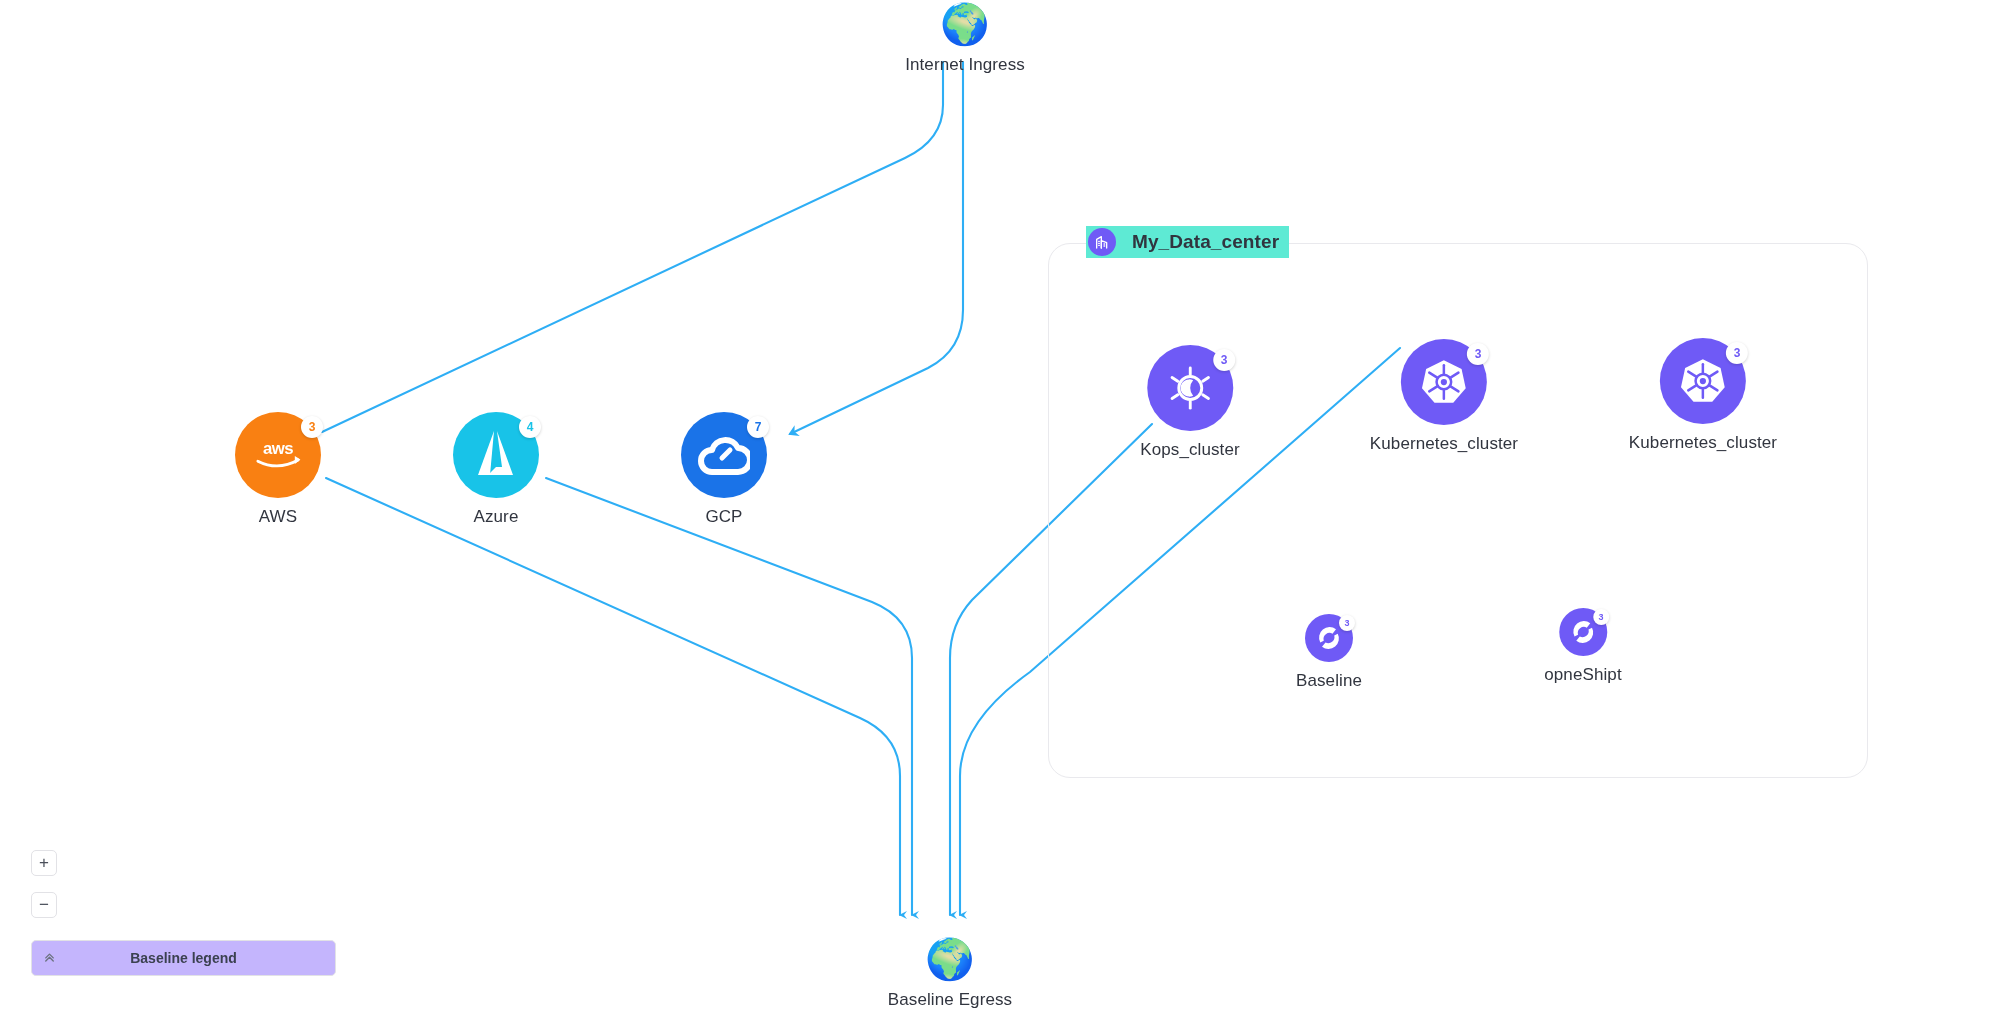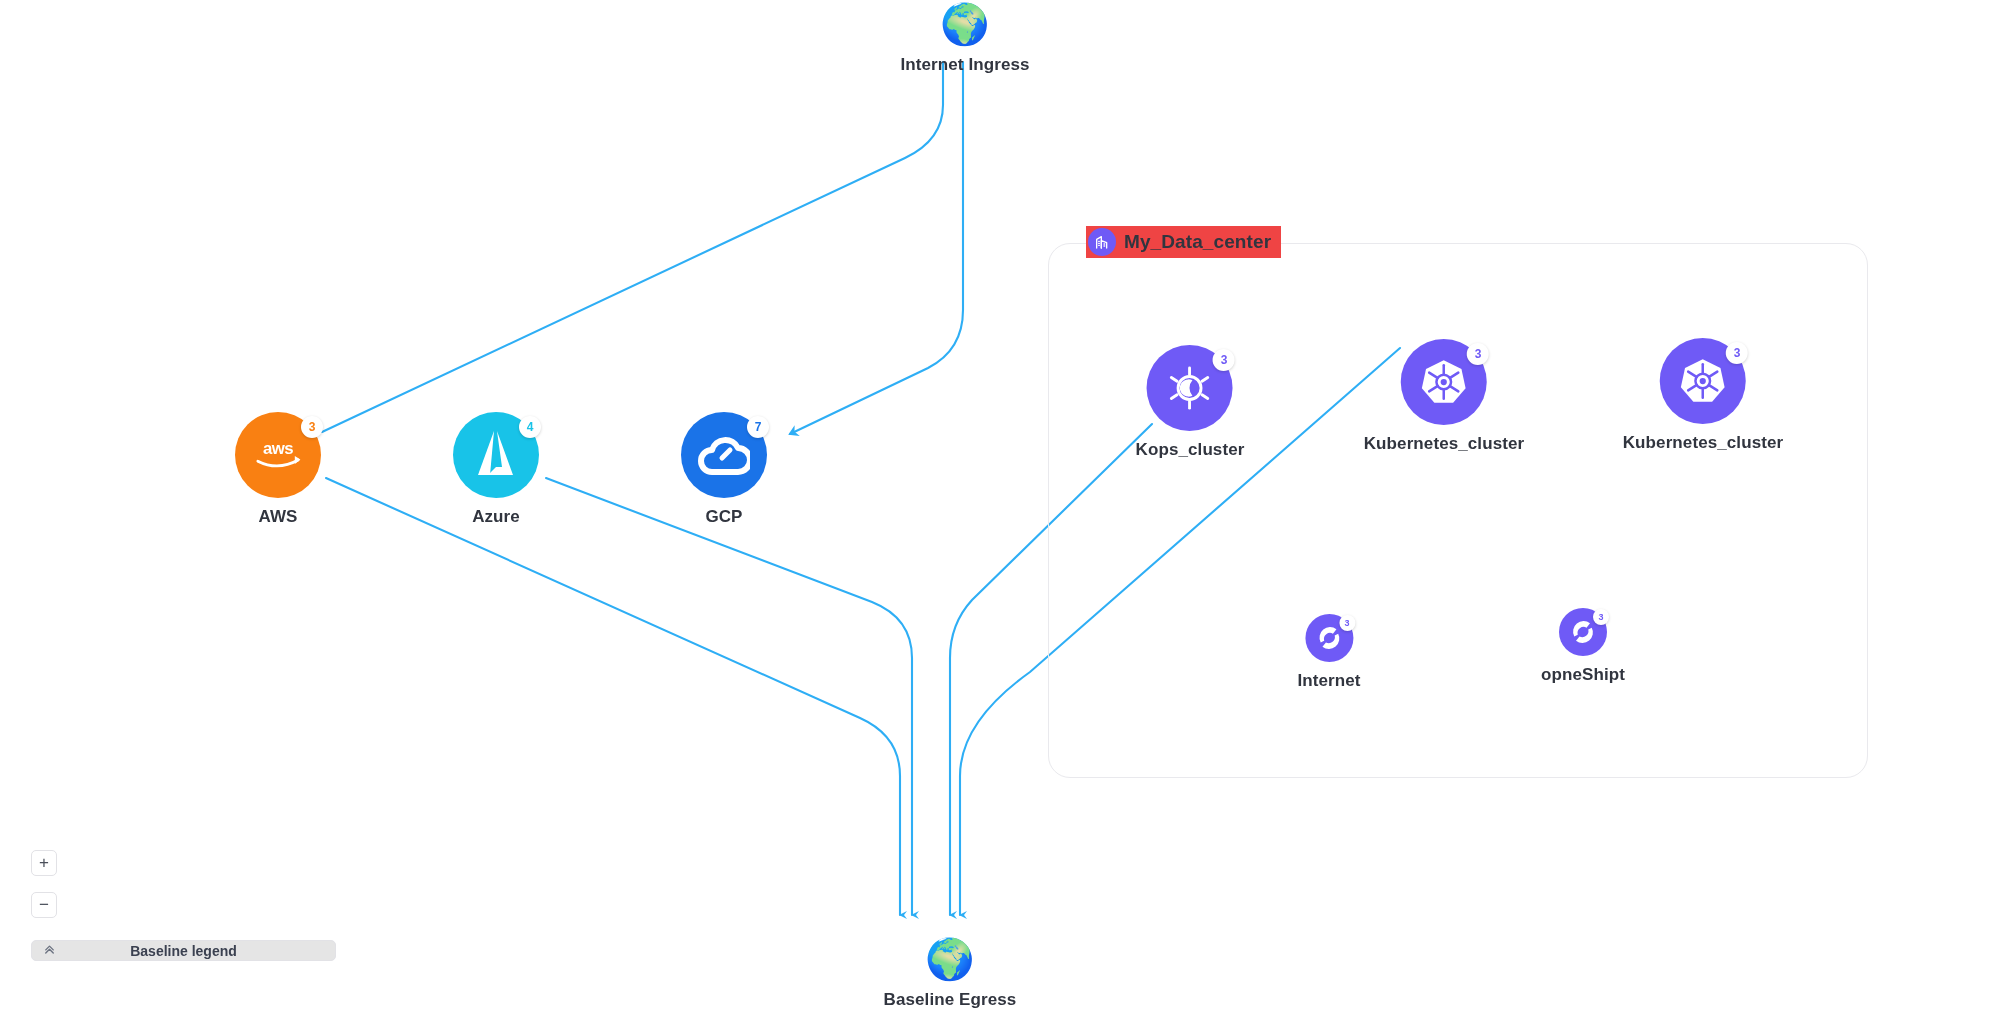--- a/index.html
+++ b/index.html
@@ -38,22 +38,22 @@
     position: absolute;
     border: 1.5px solid #e9e9ed;
     border-radius: 22px;
     background: rgba(255,255,255,0.0);
     box-sizing: border-box;
   }
   .group-header {
     position: absolute;
     display: flex;
     align-items: center;
-    gap: 8px;
-    background: #ef4444;
+    gap: 16px;
+    background: #5eead4;
     padding: 2px 10px 2px 2px;
     white-space: nowrap;
   }
   .group-badge {
     width: 28px;
     height: 28px;
     border-radius: 50%;
     background: #6f5af6;
     display: flex;
     align-items: center;
@@ -97,21 +97,21 @@
     display: flex;
     align-items: center;
     justify-content: center;
     font-weight: 700;
     box-shadow: 0 1px 3px rgba(0,0,0,0.18);
     box-sizing: border-box;
   }
   .node-label {
     margin-top: 9px;
     font-size: 17px;
-    font-weight: 700;
+    font-weight: 400;
     color: #31353f;
     white-space: nowrap;
     letter-spacing: 0.1px;
   }
   .node.plain .node-circle { background: transparent; }
 
   
   .zoom-btn {
     position: absolute;
     width: 26px;
@@ -123,24 +123,24 @@
     align-items: center;
     justify-content: center;
     font-size: 17px;
     color: #4a4f5a;
     box-sizing: border-box;
     cursor: pointer;
     user-select: none;
   }
   .legend-bar {
     position: absolute;
-    height: 21px;
+    height: 36px;
     border: 1px solid #e2e2e6;
     border-radius: 5px;
-    background: #e5e5e5;
+    background: #c4b5fd;
     display: flex;
     align-items: center;
     box-sizing: border-box;
     cursor: pointer;
     user-select: none;
   }
   .legend-chevron {
     width: 34px;
     display: flex;
     align-items: center;
@@ -302,21 +302,21 @@
   </div>
 
   <div class="node" style="left:1329px; top:614px;">
     <div class="node-circle" style="width:48px;height:48px;background:#6f5af6;">
       <svg width="28" height="28" viewBox="0 0 32 32">
         <path d="M26 11 A12 12 0 0 1 8 26 L12 21 A7 7 0 0 0 22 13 Z" fill="#ffffff"></path>
         <path d="M6 21 A12 12 0 0 1 24 6 L20 11 A7 7 0 0 0 10 19 Z" fill="#ffffff"></path>
       </svg>
       <span class="node-badge" style="width:16px;height:16px;font-size:9px;color:#6f5af6;right:-2px;top:1px;">3</span>
     </div>
-    <div class="node-label">Internet</div>
+    <div class="node-label">Baseline</div>
   </div>
 
   <div class="node" style="left:1583px; top:608px;">
     <div class="node-circle" style="width:48px;height:48px;background:#6f5af6;">
       <svg width="28" height="28" viewBox="0 0 32 32">
         <path d="M26 11 A12 12 0 0 1 8 26 L12 21 A7 7 0 0 0 22 13 Z" fill="#ffffff"></path>
         <path d="M6 21 A12 12 0 0 1 24 6 L20 11 A7 7 0 0 0 10 19 Z" fill="#ffffff"></path>
       </svg>
       <span class="node-badge" style="width:16px;height:16px;font-size:9px;color:#6f5af6;right:-2px;top:1px;">3</span>
     </div>

